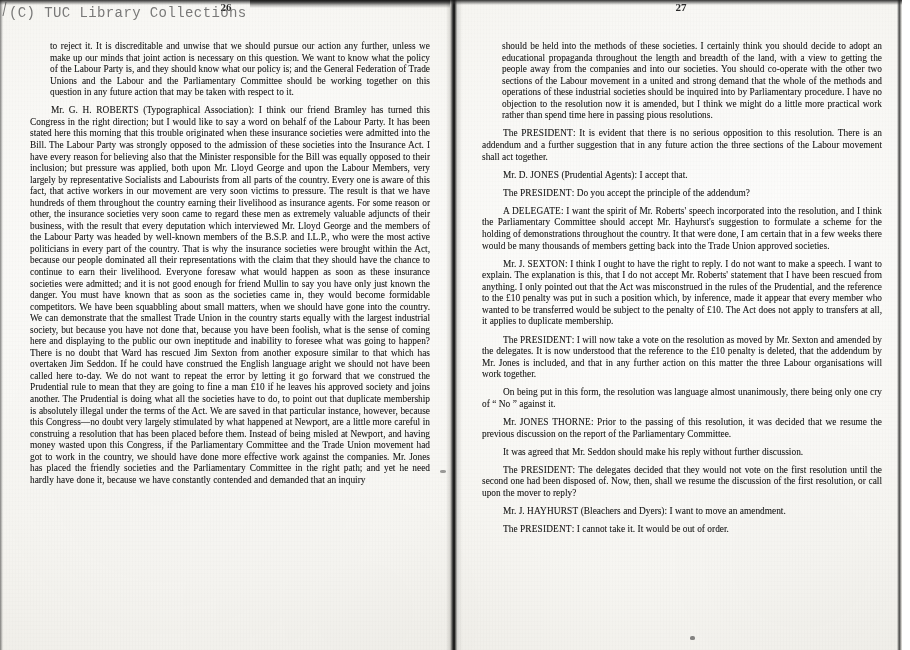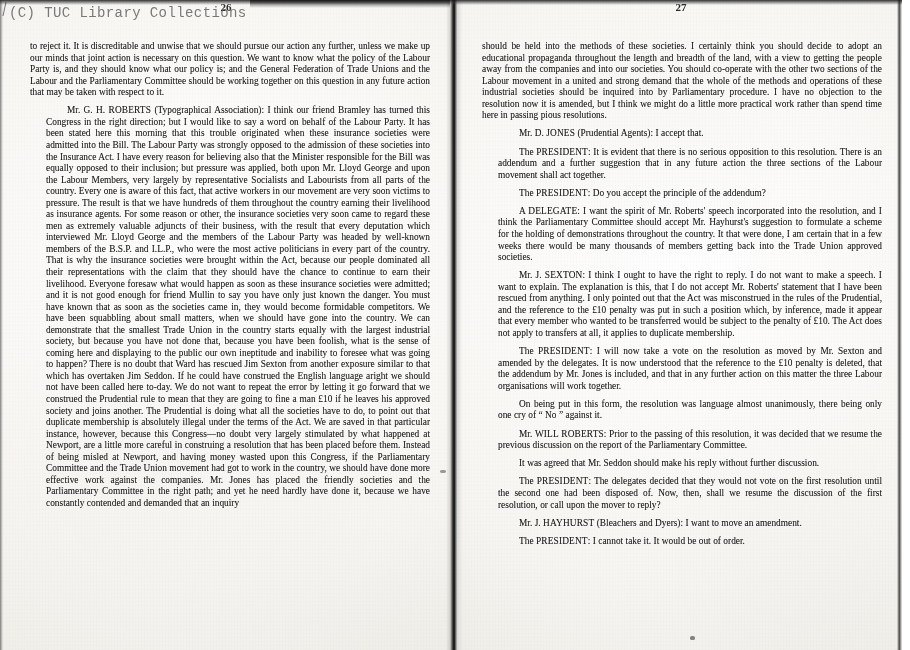--- a/index.html
+++ b/index.html
@@ -155,24 +155,24 @@
   .page-left  .textblock { left: 30px;  width: 400px; }
   .page-right .textblock { left: 22px;  width: 400px; }
 
   .textblock p {
     margin: 0 0 0 0;
     text-indent: 21px;
     word-spacing: .1px;
   }
   .textblock p.cont {
     text-indent: 0;
+    margin-left: 20px;
   }
   .textblock p + p {
     margin-top: 7.0px;
-    margin-left: 16px;
   }
   .textblock p.tight + p.tight {
     margin-top: 6.6px;
   }
 
   .sc {
     font-variant: small-caps;
     letter-spacing: .15px;
   }
 
@@ -202,28 +202,28 @@
     <div class="textblock">
       <p class="cont tight">to reject it. It is discreditable and unwise that we should pursue our action any further, unless we make up our minds that joint action is necessary on this question. We want to know what the policy of the Labour Party is, and they should know what our policy is; and the General Federation of Trade Unions and the Labour and the Parliamentary Committee should be working together on this question in any future action that may be taken with respect to it.</p>
       <p class="tight">Mr. G. H. <span class="sc">ROBERTS</span> (Typographical Association): I think our friend Bramley has turned this Congress in the right direction; but I would like to say a word on behalf of the Labour Party. It has been stated here this morning that this trouble originated when these insurance societies were admitted into the Bill. The Labour Party was strongly opposed to the admission of these societies into the Insurance Act. I have every reason for believing also that the Minister responsible for the Bill was equally opposed to their inclusion; but pressure was applied, both upon Mr. Lloyd George and upon the Labour Members, very largely by representative Socialists and Labourists from all parts of the country. Every one is aware of this fact, that active workers in our movement are very soon victims to pressure. The result is that we have hundreds of them throughout the country earning their livelihood as insurance agents. For some reason or other, the insurance societies very soon came to regard these men as extremely valuable adjuncts of their business, with the result that every deputation which interviewed Mr. Lloyd George and the members of the Labour Party was headed by well-known members of the B.S.P. and I.L.P., who were the most active politicians in every part of the country. That is why the insurance societies were brought within the Act, because our people dominated all their representations with the claim that they should have the chance to continue to earn their livelihood. Everyone foresaw what would happen as soon as these insurance societies were admitted; and it is not good enough for friend Mullin to say you have only just known the danger. You must have known that as soon as the societies came in, they would become formidable competitors. We have been squabbling about small matters, when we should have gone into the country. We can demonstrate that the smallest Trade Union in the country starts equally with the largest industrial society, but because you have not done that, because you have been foolish, what is the sense of coming here and displaying to the public our own ineptitude and inability to foresee what was going to happen? There is no doubt that Ward has rescued Jim Sexton from another exposure similar to that which has overtaken Jim Seddon. If he could have construed the English language aright we should not have been called here to-day. We do not want to repeat the error by letting it go forward that we construed the Prudential rule to mean that they are going to fine a man £10 if he leaves his approved society and joins another. The Prudential is doing what all the societies have to do, to point out that duplicate membership is absolutely illegal under the terms of the Act. We are saved in that particular instance, however, because this Congress—no doubt very largely stimulated by what happened at Newport, are a little more careful in construing a resolution that has been placed before them. Instead of being misled at Newport, and having money wasted upon this Congress, if the Parliamentary Committee and the Trade Union movement had got to work in the country, we should have done more effective work against the companies. Mr. Jones has placed the friendly societies and the Parliamentary Committee in the right path; and yet he need hardly have done it, because we have constantly contended and demanded that an inquiry</p>
     </div>
   </div>
 
   <div class="page page-right">
     <div class="folio">27</div>
     <div class="textblock">
       <p class="cont tight">should be held into the methods of these societies. I certainly think you should decide to adopt an educational propaganda throughout the length and breadth of the land, with a view to getting the people away from the companies and into our societies. You should co-operate with the other two sections of the Labour movement in a united and strong demand that the whole of the methods and operations of these industrial societies should be inquired into by Parliamentary procedure. I have no objection to the resolution now it is amended, but I think we might do a little more practical work rather than spend time here in passing pious resolutions.</p>
+      <p class="tight">The <span class="sc">PRESIDENT</span>: It is evident that there is no serious opposition to this resolution. There is an addendum and a further suggestion that in any future action the three sections of the Labour movement shall act together.</p>
       <p class="tight">Mr. D. <span class="sc">JONES</span> (Prudential Agents): I accept that.</p>
-      <p class="tight">The <span class="sc">PRESIDENT</span>: It is evident that there is no serious opposition to this resolution. There is an addendum and a further suggestion that in any future action the three sections of the Labour movement shall act together.</p>
       <p class="tight">The <span class="sc">PRESIDENT</span>: Do you accept the principle of the addendum?</p>
       <p class="tight">A <span class="sc">DELEGATE</span>: I want the spirit of Mr. Roberts' speech incorporated into the resolution, and I think the Parliamentary Committee should accept Mr. Hayhurst's suggestion to formulate a scheme for the holding of demonstrations throughout the country. It that were done, I am certain that in a few weeks there would be many thousands of members getting back into the Trade Union approved societies.</p>
       <p class="tight">Mr. J. <span class="sc">SEXTON</span>: I think I ought to have the right to reply. I do not want to make a speech. I want to explain. The explanation is this, that I do not accept Mr. Roberts' statement that I have been rescued from anything. I only pointed out that the Act was misconstrued in the rules of the Prudential, and the reference to the £10 penalty was put in such a position which, by inference, made it appear that every member who wanted to be transferred would be subject to the penalty of £10. The Act does not apply to transfers at all, it applies to duplicate membership.</p>
       <p class="tight">The <span class="sc">PRESIDENT</span>: I will now take a vote on the resolution as moved by Mr. Sexton and amended by the delegates. It is now understood that the reference to the £10 penalty is deleted, that the addendum by Mr. Jones is included, and that in any further action on this matter the three Labour organisations will work together.</p>
       <p class="tight">On being put in this form, the resolution was language almost unanimously, there being only one cry of “ No ” against it.</p>
-      <p class="tight">Mr. <span class="sc">WILL ROBERTS</span>: Prior to the passing of this resolution, it was decided that we resume the previous discussion on the report of the Parliamentary Committee.</p>
+      <p class="tight">Mr. <span class="sc">JONES THORNE</span>: Prior to the passing of this resolution, it was decided that we resume the previous discussion on the report of the Parliamentary Committee.</p>
       <p class="tight">It was agreed that Mr. Seddon should make his reply without further discussion.</p>
       <p class="tight">The <span class="sc">PRESIDENT</span>: The delegates decided that they would not vote on the first resolution until the second one had been disposed of. Now, then, shall we resume the discussion of the first resolution, or call upon the mover to reply?</p>
       <p class="tight">Mr. J. <span class="sc">HAYHURST</span> (Bleachers and Dyers): I want to move an amendment.</p>
       <p class="tight">The <span class="sc">PRESIDENT</span>: I cannot take it. It would be out of order.</p>
     </div>
   </div>
 
   <div class="gutter"></div>
   <div class="edge-top"></div>
   <div class="edge-top-2"></div>

